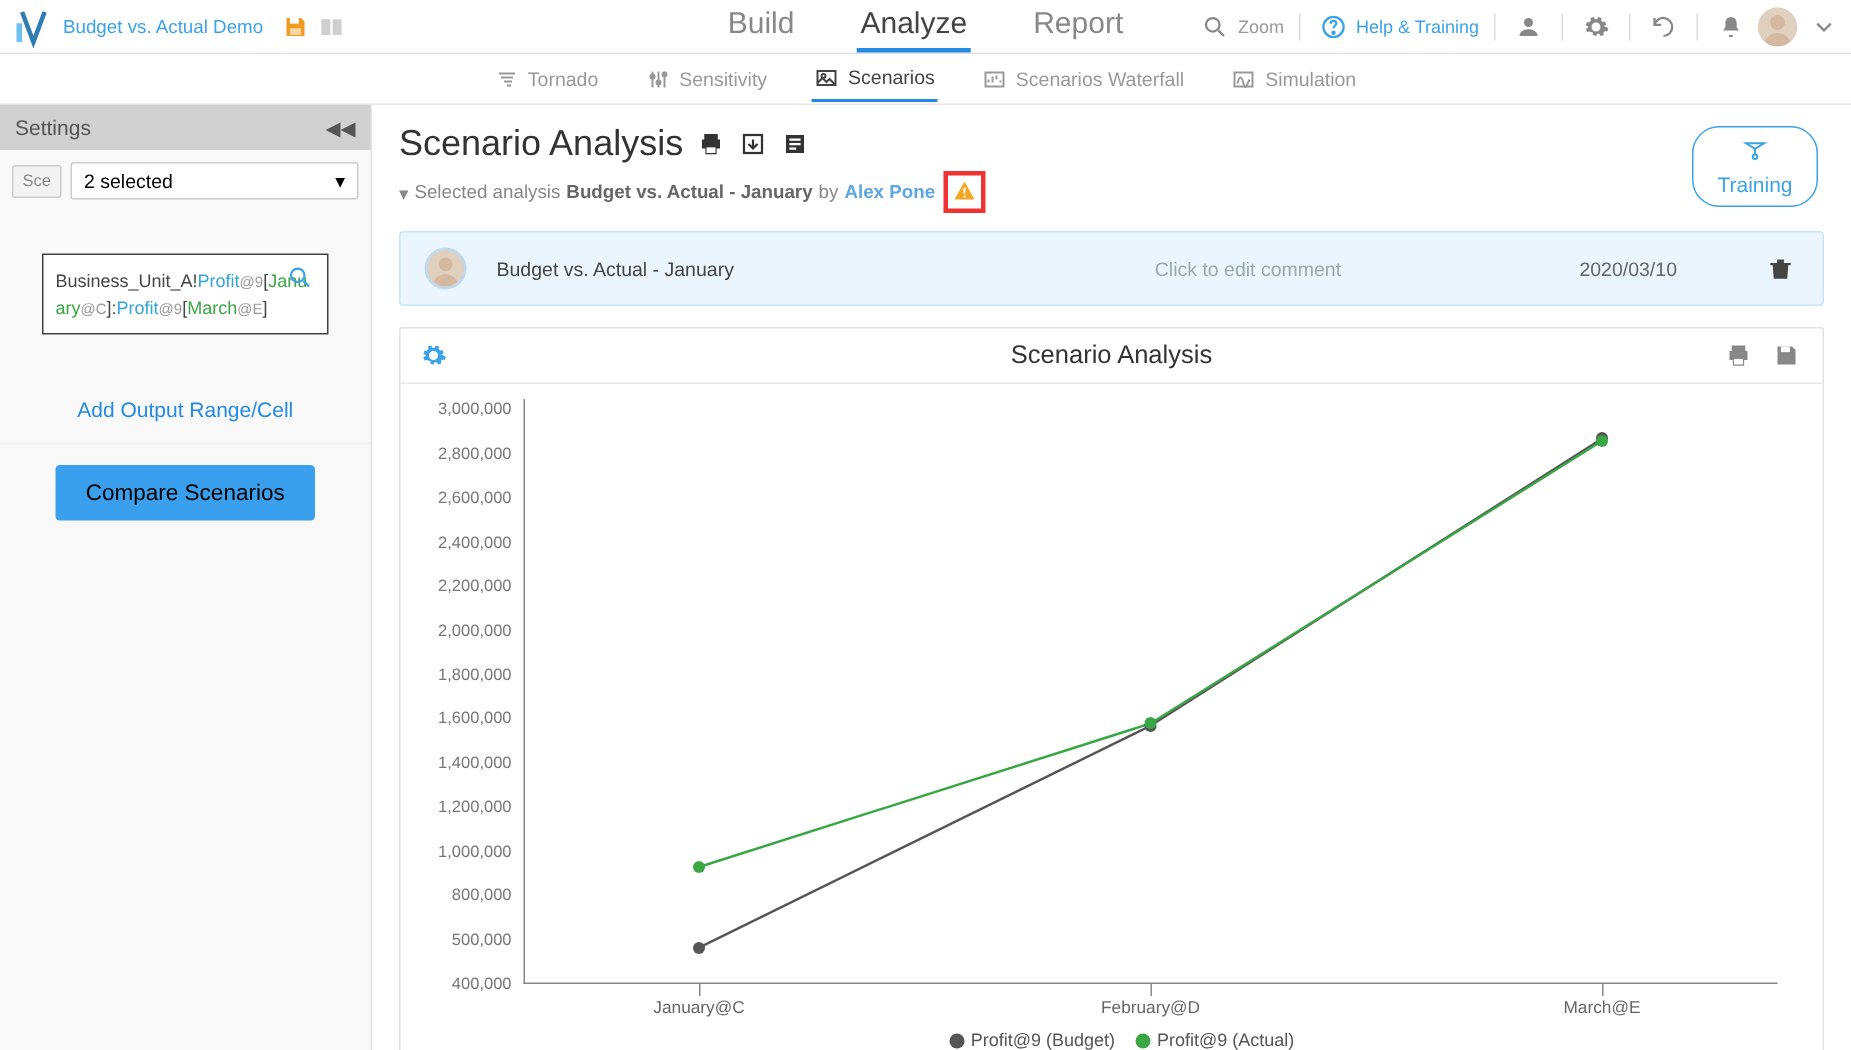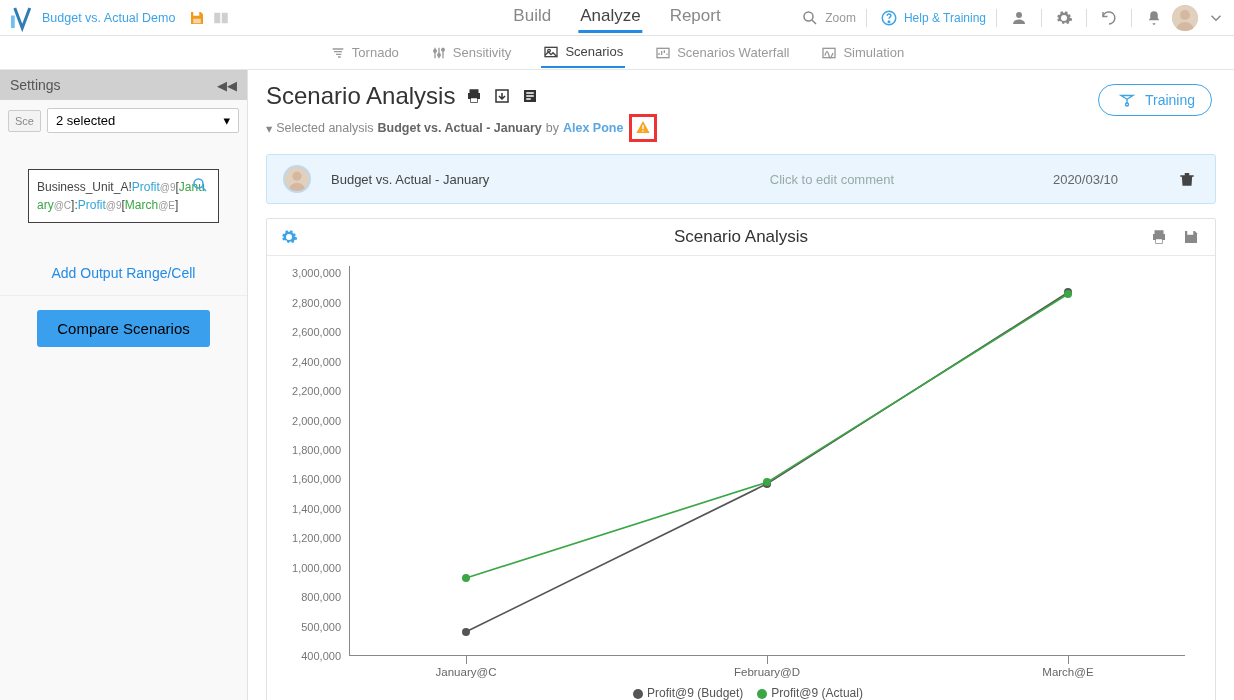--- a/index.html
+++ b/index.html
@@ -5,21 +5,21 @@
   * { box-sizing: border-box; margin: 0; padding: 0; font-family: -apple-system, "Segoe UI", Arial, sans-serif; }
   html, body { width: 1234px; height: 700px; overflow: hidden; background: #fff; }
 
   
   .topbar { height: 36px; border-bottom: 1px solid #e3e3e3; display: flex; align-items: center; padding: 0 6px; }
   .logo { width: 30px; height: 30px; display: flex; align-items: center; justify-content: center; margin-right: 6px; }
   .filelink { color: #3ca3e8; font-size: 12.5px; margin-right: 10px; cursor: pointer; }
   .ic { width: 18px; height: 18px; display: inline-flex; align-items: center; justify-content: center; color: #888; cursor: pointer; margin: 0 3px; }
   .ic svg { width: 100%; height: 100%; }
 
-  .center-tabs { position: absolute; left: 50%; transform: translateX(-50%); display: flex; gap: 25px; font-size: 17px; color: #888; }
+  .center-tabs { position: absolute; left: 50%; transform: translateX(-50%); display: flex; gap: 40px; font-size: 20px; color: #888; }
   .center-tabs .tab { cursor: pointer; padding: 4px 2px; }
   .center-tabs .tab.active { color: #444; border-bottom: 3px solid #238be6; }
 
   .top-right { margin-left: auto; display: flex; align-items: center; gap: 6px; font-size: 12px; color: #999; }
   .top-right .sep { width:1px; height:18px; background:#ddd; margin:0 4px;}
   .top-right a { color:#3ca3e8; text-decoration:none; cursor:pointer;}
   .avatar { width:26px; height:26px; border-radius:50%; background:#d9c9bb; display:inline-block; overflow:hidden;}
   .avatar svg{width:100%;height:100%;}
 
   .subbar { height: 34px; border-bottom: 1px solid #e6e6e6; display:flex; align-items:center; justify-content:center; gap:28px; font-size:13px; color:#999;}
@@ -46,21 +46,21 @@
 
   .main { flex:1; overflow-y:auto; padding:12px 18px 18px 18px; position:relative;}
   .page-title{font-size:24px;color:#333;display:flex;align-items:center;gap:10px;}
   .title-ic{width:18px;height:18px;display:inline-flex;color:#333;}
   .subtitle{font-size:12.5px;color:#888;margin-top:4px;display:flex;align-items:center;gap:4px;}
   .subtitle .caret{color:#888;}
   .subtitle .sel-name{color:#666;font-weight:700;}
   .subtitle .user{color:#5aa7e2;font-weight:600;}
   .warn-box{display:inline-flex;width:28px;height:28px;border:3px solid #e33;align-items:center;justify-content:center;margin-left:2px;}
 
-  .training-btn{position:absolute;top:14px;right:22px;border:1.5px solid #3ca3e8;color:#3ca3e8;background:#fff;border-radius:18px;padding:6px 16px;font-size:14px;display:flex;align-items:center;gap:6px;cursor:pointer;}
+  .training-btn{position:absolute;top:14px;right:22px;border:1.5px solid #3ca3e8;color:#3ca3e8;background:#fff;border-radius:18px;padding:6px 16px;font-size:14px;display:flex;align-items:center;gap:6px;cursor:pointer;flex-direction:column;}
 
   .comment-card{margin-top:12px;border:1px solid #c7e3f6;background:#eaf5fd;border-radius:3px;padding:10px 16px;display:flex;align-items:center;gap:20px;font-size:13px;color:#444;}
   .comment-card .ava{width:28px;height:28px;border-radius:50%;background:#d9cab8;border:2px solid #bfd9ef;}
   .comment-card .name{font-weight:500;min-width:280px;}
   .comment-card .hint{color:#9aa;flex:1;text-align:center;}
   .comment-card .date{color:#666;}
   .comment-card .trash{color:#444;cursor:pointer;margin-left:40px;}
 
   .chart-card{margin-top:14px;border:1px solid #e2e2e2;border-radius:2px;overflow:hidden;}
   .chart-hdr{border-bottom:1px solid #e8e8e8;padding:8px 14px;display:flex;align-items:center;justify-content:center;position:relative;}

